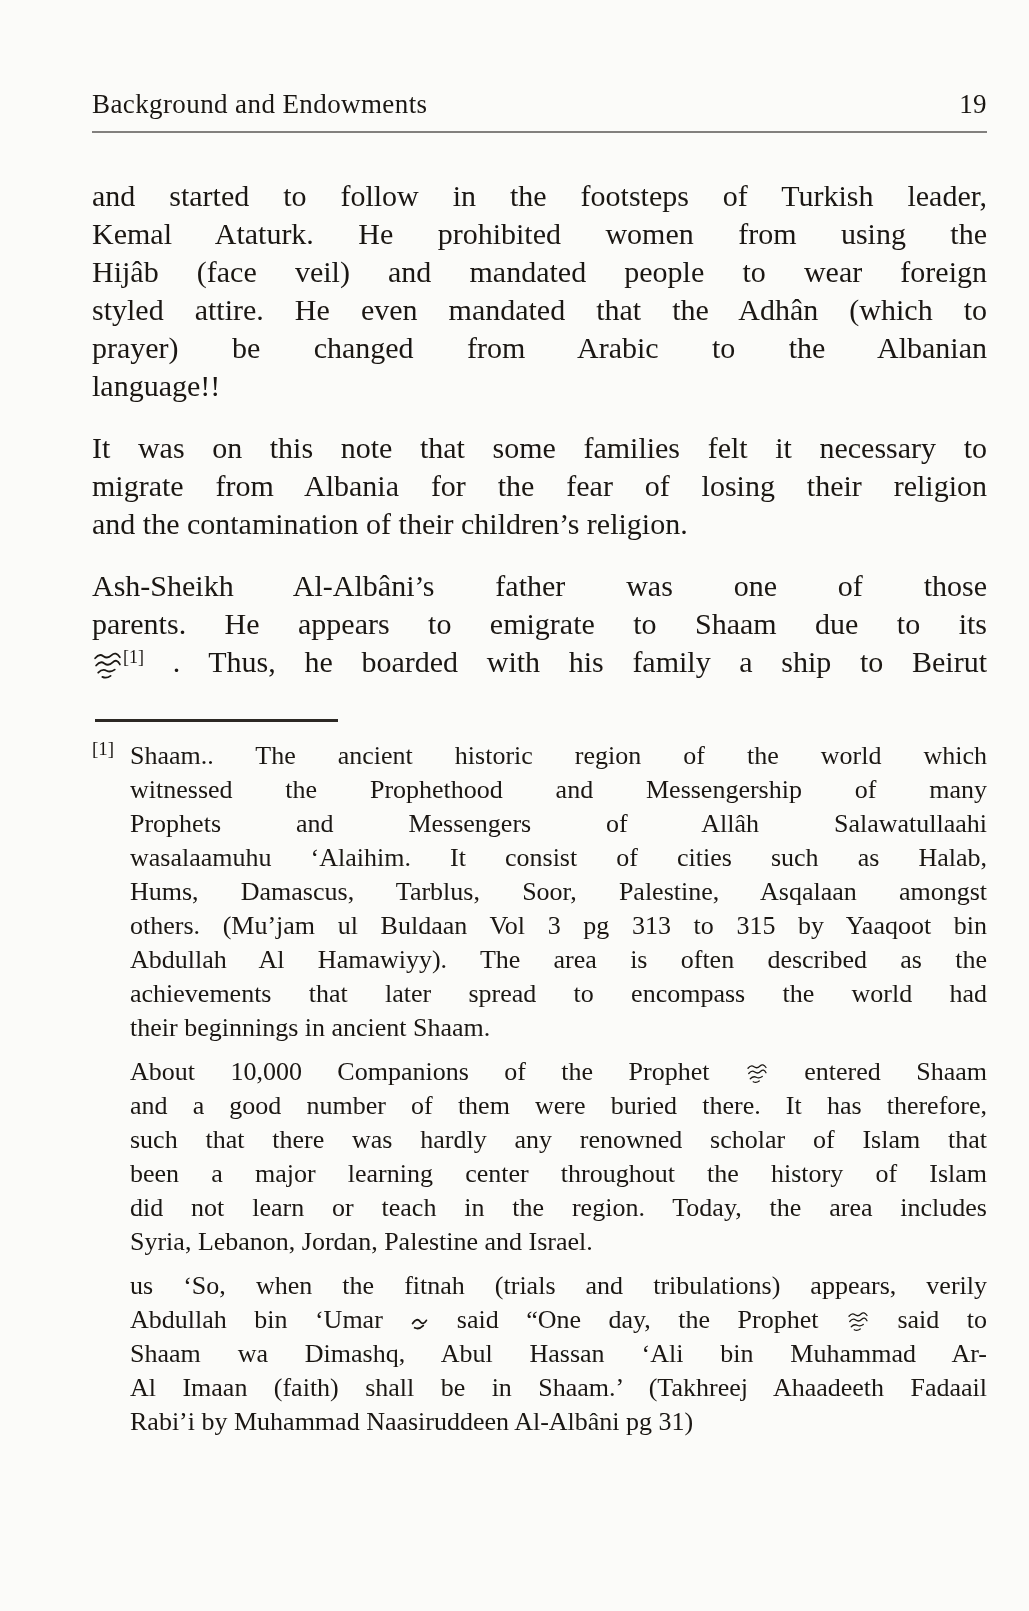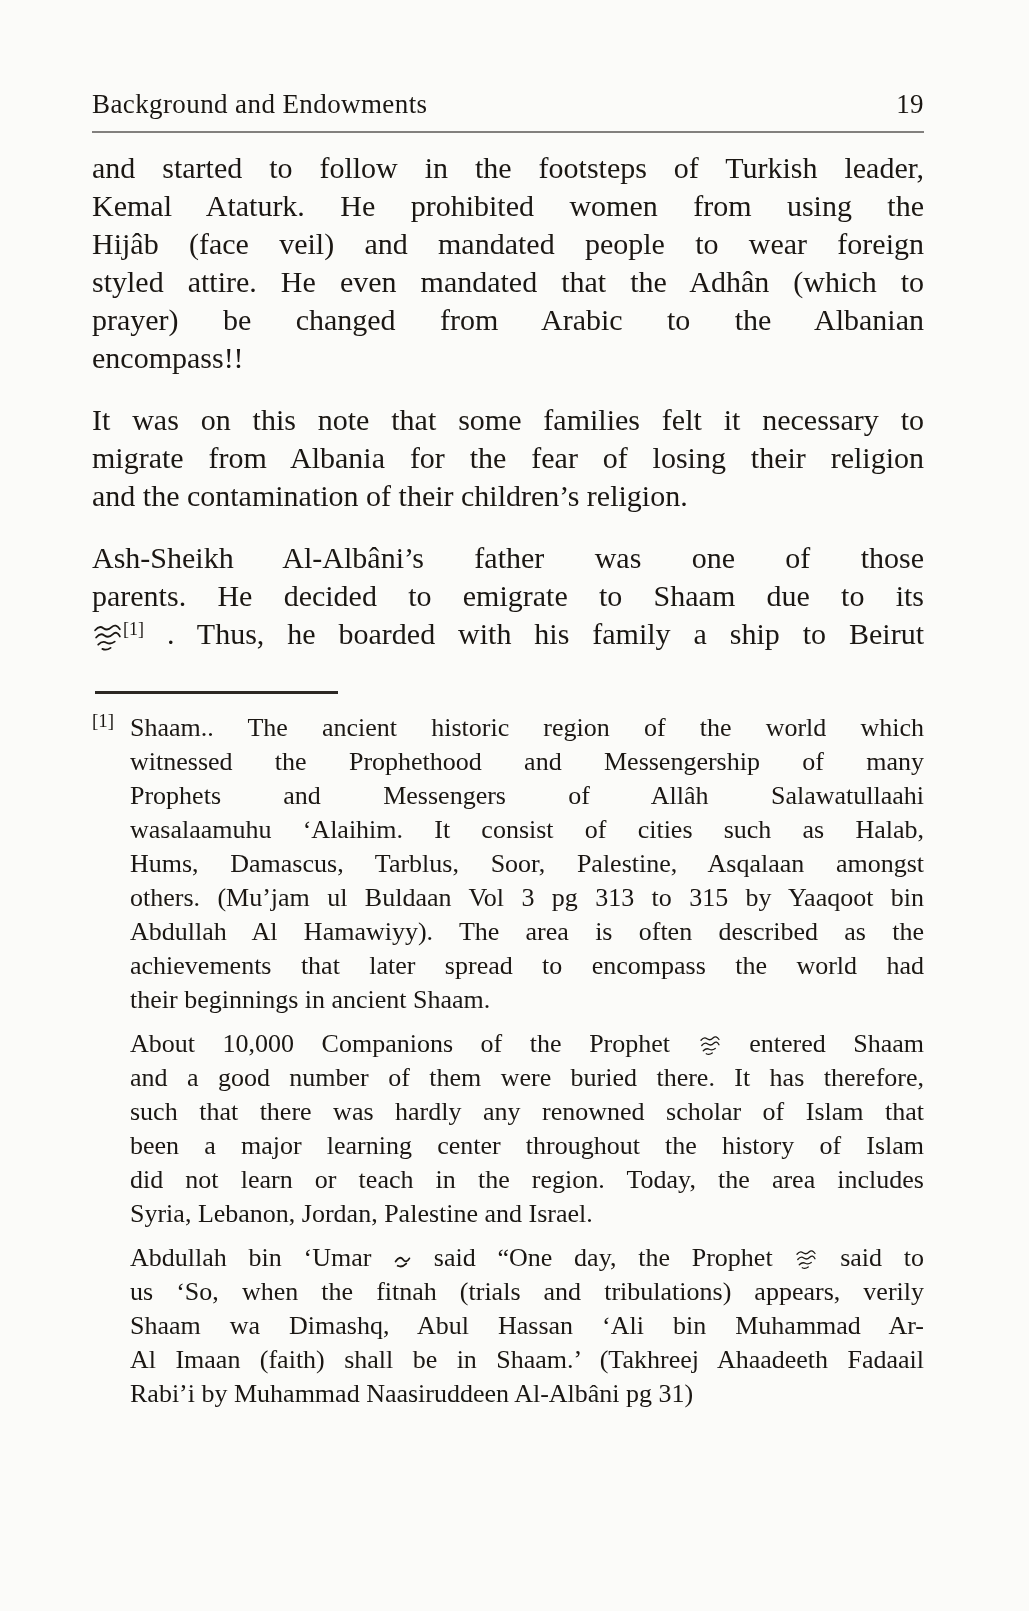--- a/index.html
+++ b/index.html
@@ -6,40 +6,40 @@
   body{
     width:1029px;height:1611px;
     background:#fbfbf9;
     color:#1b1713;
     font-family:"Liberation Serif","DejaVu Serif",serif;
     overflow:hidden;
   }
   .page{
     box-sizing:border-box;
     width:1029px;height:1611px;
-    padding:90px 105px 0 92px;
+    padding:90px 42px 0 92px;
     position:relative;
   }
   
   .hdr{
     display:flex;
     justify-content:space-between;
     align-items:baseline;
     font-size:27px;
     line-height:28px;
     letter-spacing:0.4px;
   }
   .hdr-rule{
     height:2px;
     background:#82807e;
     margin-top:13px;
   }
   
   .main{
-    margin-top:16px;
+    margin-top:44px;
     font-size:30px;
     line-height:38px;
   }
   .main .para{margin:0 0 24px 0;}
   .tline{min-height:1em;}
   .jalign{text-align:justify;text-align-last:justify;}
   .lalign{text-align:left;text-align-last:left;}
   .it{}
   .sup{
     font-size:60%;
@@ -85,30 +85,30 @@
   </div>
   <div class="hdr-rule"></div>
 
   <div class="main">
       <div class="para">
         <div class="tline jalign"><span>and started to follow in the footsteps of Turkish leader,</span></div>
         <div class="tline jalign"><span>Kemal Ataturk. He prohibited women from using the</span></div>
         <div class="tline jalign"><span class="it">Hijâb</span><span> (face veil) and mandated people to wear foreign</span></div>
         <div class="tline jalign"><span>styled attire. He even mandated that the </span><span class="it">Adhân</span><span> (which to</span></div>
         <div class="tline jalign"><span>prayer) be changed from Arabic to the Albanian</span></div>
-        <div class="tline lalign"><span>encompass!!</span></div>
+        <div class="tline lalign"><span>language!!</span></div>
       </div>
       <div class="para">
         <div class="tline jalign"><span>It was on this note that some families felt it necessary to</span></div>
         <div class="tline jalign"><span>migrate from Albania for the fear of losing their religion</span></div>
         <div class="tline lalign"><span>and the contamination of their children’s religion.</span></div>
       </div>
       <div class="para">
         <div class="tline jalign"><span>Ash-Sheikh Al-Albâni’s father was one of those</span></div>
-        <div class="tline jalign"><span>parents. He decided to emigrate to Shaam due to its</span></div>
+        <div class="tline jalign"><span>parents. He appears to emigrate to Shaam due to its</span></div>
         <div class="tline jalign"><span class="sym pbuh main-scope" aria-label="ﷺ"><svg viewBox="0 0 30 28">
               <path d="M3 7 Q7 2 11 5 T19 4 T27 6"></path>
               <path d="M4 14 Q8 9 12 12 T20 11 T27 13"></path>
               <path d="M6 21 Q10 17 14 19 T22 18"></path>
               <path d="M10 25 Q14 27 18 24"></path>
             </svg></span><span class="sup">[1]</span><span> . Thus, he boarded with his family a ship to Beirut</span></div>
       </div>
     </div>
 
   <div class="fnsep"></div>
@@ -134,30 +134,30 @@
                 <path d="M6 21 Q10 17 14 19 T22 18"></path>
                 <path d="M10 25 Q14 27 18 24"></path>
               </svg></span><span> entered Shaam</span></div>
           <div class="tline jalign"><span>and a good number of them were buried there. It has therefore,</span></div>
           <div class="tline jalign"><span>such that there was hardly any renowned scholar of Islam that</span></div>
           <div class="tline jalign"><span>been a major learning center throughout the history of Islam</span></div>
           <div class="tline jalign"><span>did not learn or teach in the region. Today, the area includes</span></div>
           <div class="tline lalign"><span>Syria, Lebanon, Jordan, Palestine and Israel.</span></div>
         </div>
         <div class="para">
+          <div class="tline jalign"><span>us ‘So, when the fitnah (trials and tribulations) appears, verily</span></div>
           <div class="tline jalign"><span>Abdullah bin ‘Umar </span><span class="sym ra footnote-scope" aria-label="ؓ"><svg viewBox="0 0 17 16">
                 <path d="M2 9 Q6 3 9 7 T15 6"></path>
                 <path d="M4 13 Q8 15 12 11"></path>
               </svg></span><span> said “One day, the Prophet </span><span class="sym pbuh footnote-scope" aria-label="ﷺ"><svg viewBox="0 0 30 28">
                 <path d="M3 7 Q7 2 11 5 T19 4 T27 6"></path>
                 <path d="M4 14 Q8 9 12 12 T20 11 T27 13"></path>
                 <path d="M6 21 Q10 17 14 19 T22 18"></path>
                 <path d="M10 25 Q14 27 18 24"></path>
               </svg></span><span> said to</span></div>
-          <div class="tline jalign"><span>us ‘So, when the fitnah (trials and tribulations) appears, verily</span></div>
           <div class="tline jalign"><span class="it">Shaam wa Dimashq</span><span>, Abul Hassan ‘Ali bin Muhammad Ar-</span></div>
           <div class="tline jalign"><span class="it">Al Imaan</span><span> (faith) shall be in Shaam.’ </span><span class="it">(Takhreej Ahaadeeth Fadaail</span></div>
           <div class="tline lalign"><span>Rabi’i by Muhammad Naasiruddeen Al-Albâni pg 31)</span></div>
         </div>
       </div>
   </div>
 
 </div>
 
 </body></html>

